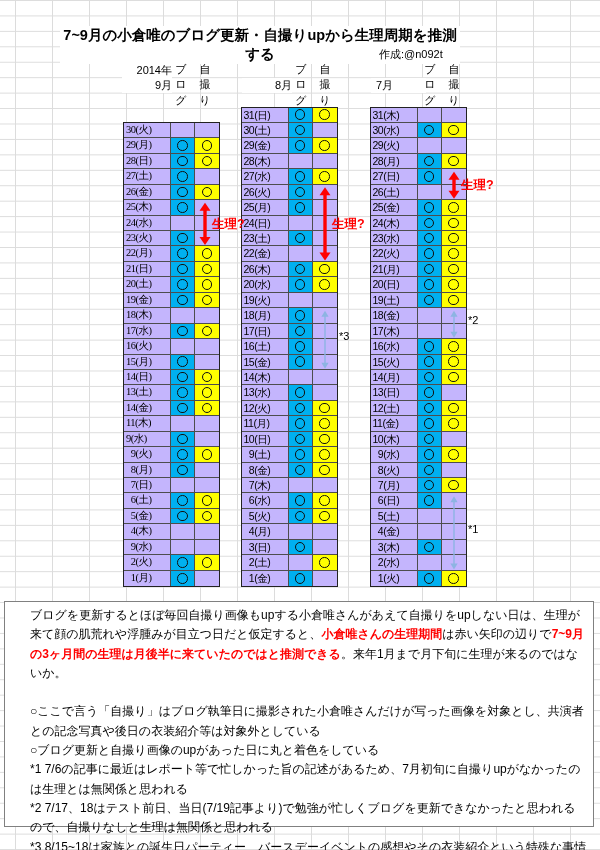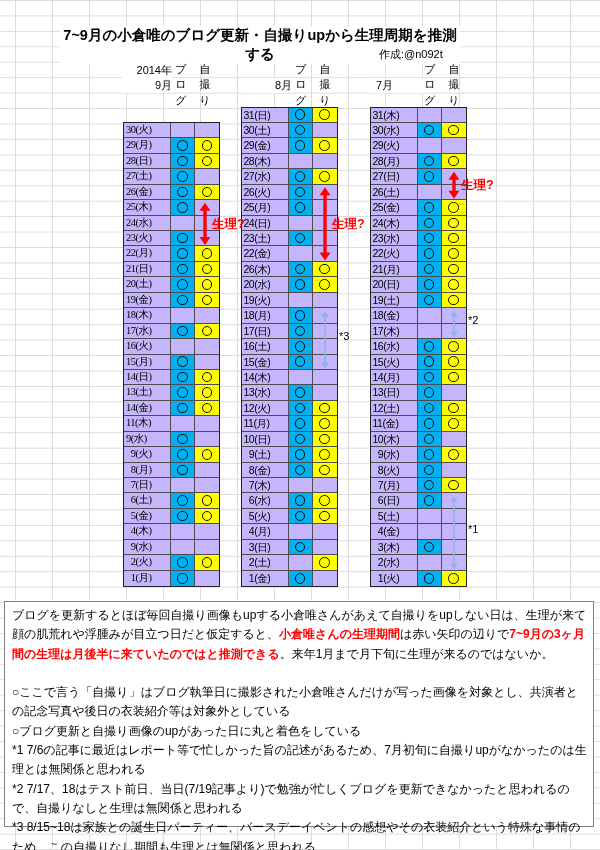--- a/index.html
+++ b/index.html
@@ -51,21 +51,21 @@
   #overlay{position:absolute;inset:0;z-index:3;pointer-events:none;}
   .period-label{
     position:absolute;z-index:4;font-size:12.5px;font-weight:bold;white-space:nowrap;
   }
   .note-ref{
     position:absolute;z-index:4;font-size:11px;white-space:nowrap;
   }
   .notes-box{
     position:absolute;left:4px;top:601px;width:590px;height:226px;z-index:2;
     box-sizing:border-box;border:1px solid #808080;background:#fff;
-    padding:4px 6px 0 7px;font-size:12px;line-height:19.3px;
+    padding:4px 6px 0 25px;font-size:12px;line-height:19.3px;
   }
   .notes-box p{margin:0;}
   .notes-box p.summary{margin-bottom:19.3px;}
   .notes-box .red{font-weight:bold;}
 </style>
 </head>
 <body>
 
 <div class="grid-bg"></div>
 

